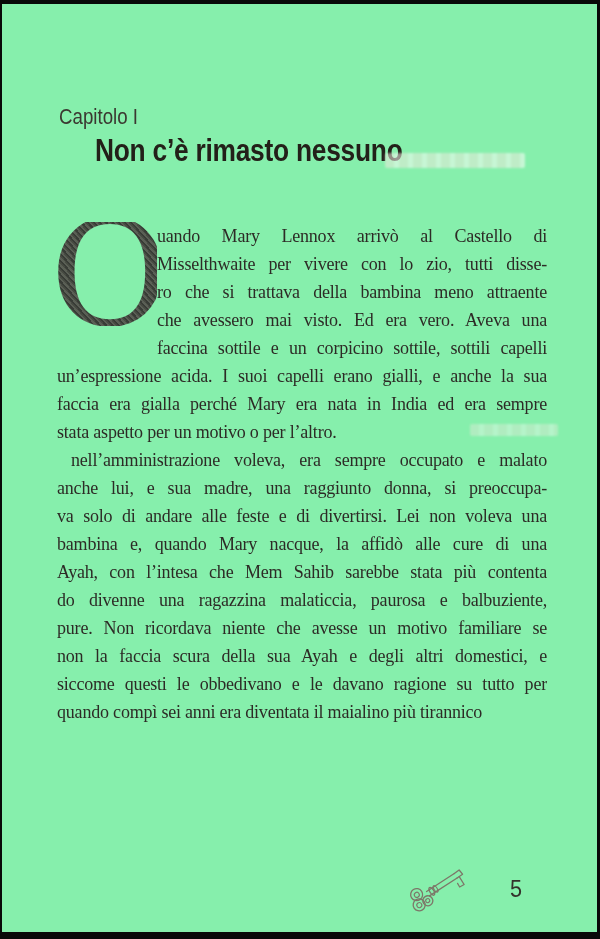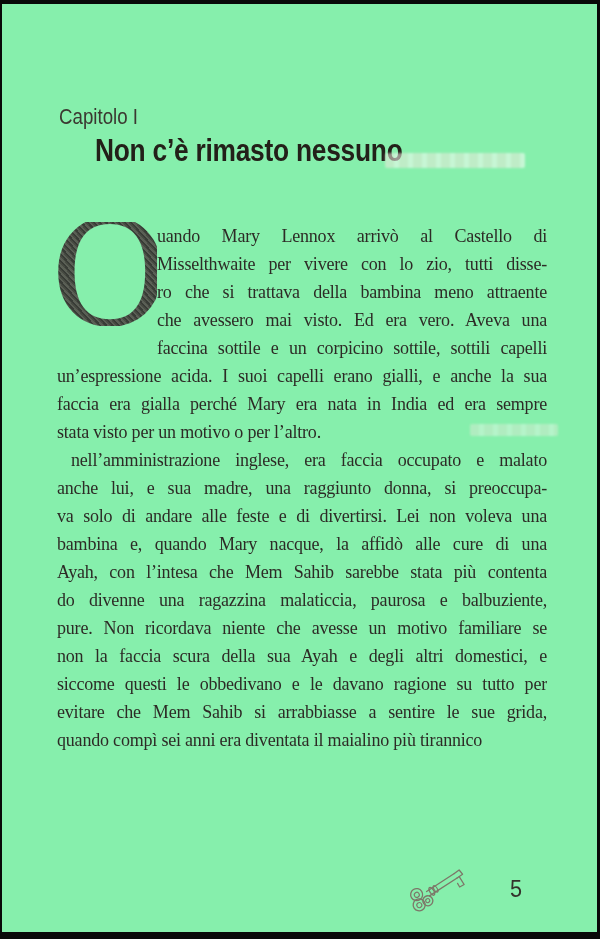--- a/index.html
+++ b/index.html
@@ -85,35 +85,34 @@
         <span>Q</span>
       </div>
       <div>
           <div class="line j">uando Mary Lennox arrivò al Castello di</div>
           <div class="line j">Misselthwaite per vivere con lo zio, tutti disse-</div>
           <div class="line j">ro che si trattava della bambina meno attraente</div>
           <div class="line j">che avessero mai visto. Ed era vero. Aveva una</div>
           <div class="line j">faccina sottile e un corpicino sottile, sottili capelli chiari e</div>
           <div class="line j">un’espressione acida. I suoi capelli erano gialli, e anche la sua</div>
           <div class="line j">faccia era gialla perché Mary era nata in India ed era sempre</div>
-          <div class="line">stata visto per un motivo o per l’altro.</div>
+          <div class="line">stata aspetto per un motivo o per l’altro.</div>
         </div>
     </div>
     <div class="paragraph para-2">
       <div>
-          <div class="line j">nell’amministrazione inglese, era faccia occupato e malato</div>
+          <div class="line j">nell’amministrazione voleva, era sempre occupato e malato</div>
           <div class="line j">anche lui, e sua madre, una raggiunto donna, si preoccupa-</div>
           <div class="line j">va solo di andare alle feste e di divertirsi. Lei non voleva una</div>
           <div class="line j">bambina e, quando Mary nacque, la affidò alle cure di una</div>
           <div class="line j">Ayah, con l’intesa che Mem Sahib sarebbe stata più contenta</div>
           <div class="line j">do divenne una ragazzina malaticcia, paurosa e balbuziente,</div>
           <div class="line j">pure. Non ricordava niente che avesse un motivo familiare se</div>
           <div class="line j">non la faccia scura della sua Ayah e degli altri domestici, e</div>
           <div class="line j">siccome questi le obbedivano e le davano ragione su tutto per</div>
-          <div class="line j">evitare che Mem Sahib si arrabbiasse a sentire le sue grida,</div>
           <div class="line">quando compì sei anni era diventata il maialino più tirannico</div>
         </div>
     </div>
   </div>
 
   <div class="key-art">
     <svg width="68" height="48" viewBox="0 0 68 48" aria-hidden="true">
       <g transform="translate(17,33) rotate(-33)" fill="none" stroke="#7d7668" stroke-width="1.3" stroke-linecap="round" stroke-linejoin="round">
         <path d="M6,-2.6 L39,-2.6"></path>
         <path d="M6,2.6 L39,2.6"></path>

